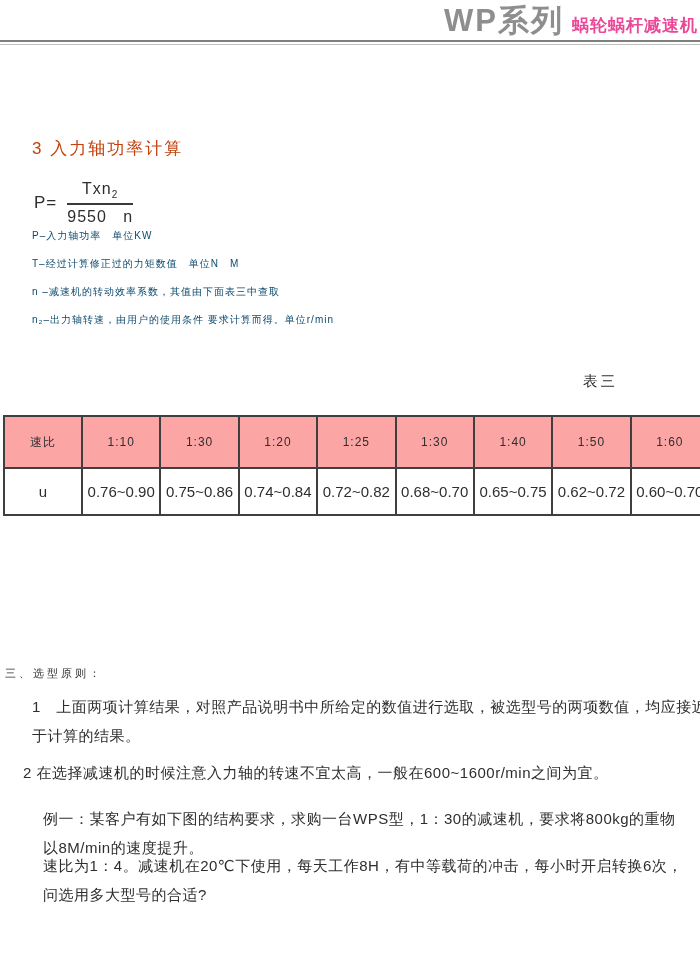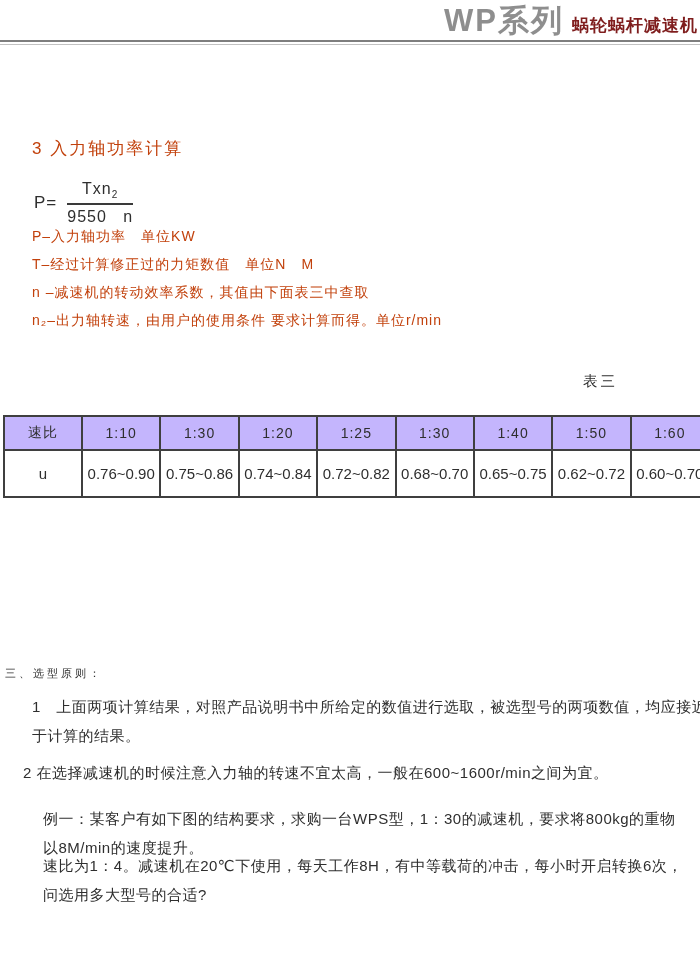--- a/index.html
+++ b/index.html
@@ -6,41 +6,41 @@
   html,body { background:#ffffff; }
   body {
     width:700px; height:980px; position:relative; overflow:hidden;
     font-family:"Liberation Sans","DejaVu Sans",sans-serif;
     color:#333333;
   }
   
   .header { position:absolute; top:0; left:0; width:700px; height:40px;
             text-align:right; padding-right:2px; white-space:nowrap; }
   .header .series { font-size:31px; font-weight:bold; color:#8e8e8e; letter-spacing:2px; vertical-align:baseline; }
-  .header .subtitle { font-size:17px; font-weight:bold; color:#7f1d1d; letter-spacing:1px; margin-left:8px; vertical-align:baseline; }
+  .header .subtitle { font-size:17px; font-weight:bold; color:#ec4899; letter-spacing:1px; margin-left:8px; vertical-align:baseline; }
   .rule1 { position:absolute; top:40px; left:0; width:700px; height:2px; background:#7e7e7e; }
   .rule2 { position:absolute; top:44px; left:0; width:700px; height:1px; background:#c2c2c2; }
 
   
   .calc-heading { position:absolute; top:137px; left:32px; font-size:17px; letter-spacing:2px; color:#c2410c; }
   .formula { position:absolute; top:180px; left:34px; display:flex; align-items:center; color:#2e2e2e; }
   .formula .lhs { font-size:17px; letter-spacing:1px; margin-right:10px; }
   .frac { display:inline-block; text-align:center; font-size:16px; }
   .frac .num { display:block; border-bottom:2px solid #3a3a3a; padding:0 14px 3px 14px; letter-spacing:1px; }
   .frac .num sub { font-size:10px; }
   .frac .den { display:block; padding-top:3px; letter-spacing:1px; }
-  .defs { position:absolute; top:222px; left:32px; font-size:14px; color:#c2410c; }
+  .defs { position:absolute; top:222px; left:32px; font-size:10px; color:#0c4a6e; }
   .defs .def-line { height:28px; line-height:28px; letter-spacing:1px; white-space:nowrap; }
 
   
   .table-label { position:absolute; top:372px; left:583px; font-size:14.5px; letter-spacing:3px; color:#2e2e2e; }
   table.eff { position:absolute; top:415px; left:3px; width:707px;
               border-collapse:collapse; table-layout:fixed; }
   table.eff th, table.eff td { border:2px solid #3f3f3f; text-align:center; white-space:nowrap; overflow:hidden; }
-  table.eff th { height:34px; background:#c4b5fd; font-size:14px; font-weight:normal; color:#2e2e2e; letter-spacing:1px; }
+  table.eff th { height:52px; background:#fca5a5; font-size:12px; font-weight:normal; color:#2e2e2e; letter-spacing:1px; }
   table.eff td { height:47px; background:#ffffff; font-size:15px; color:#2e2e2e; }
   table.eff col.c0 { width:78px; }
 
   
   .sel-heading { position:absolute; top:666px; left:5px; font-size:11px; font-weight:normal; letter-spacing:3px; color:#2e2e2e; }
   .para { position:absolute; font-size:15px; color:#2e2e2e; letter-spacing:0.5px; }
   .para .line { height:29px; line-height:29px; white-space:nowrap; }
   .p1 { top:692px; left:32px; }
   .p2 { top:758px; left:23px; }
   .p3 { top:804px; left:43px; }

